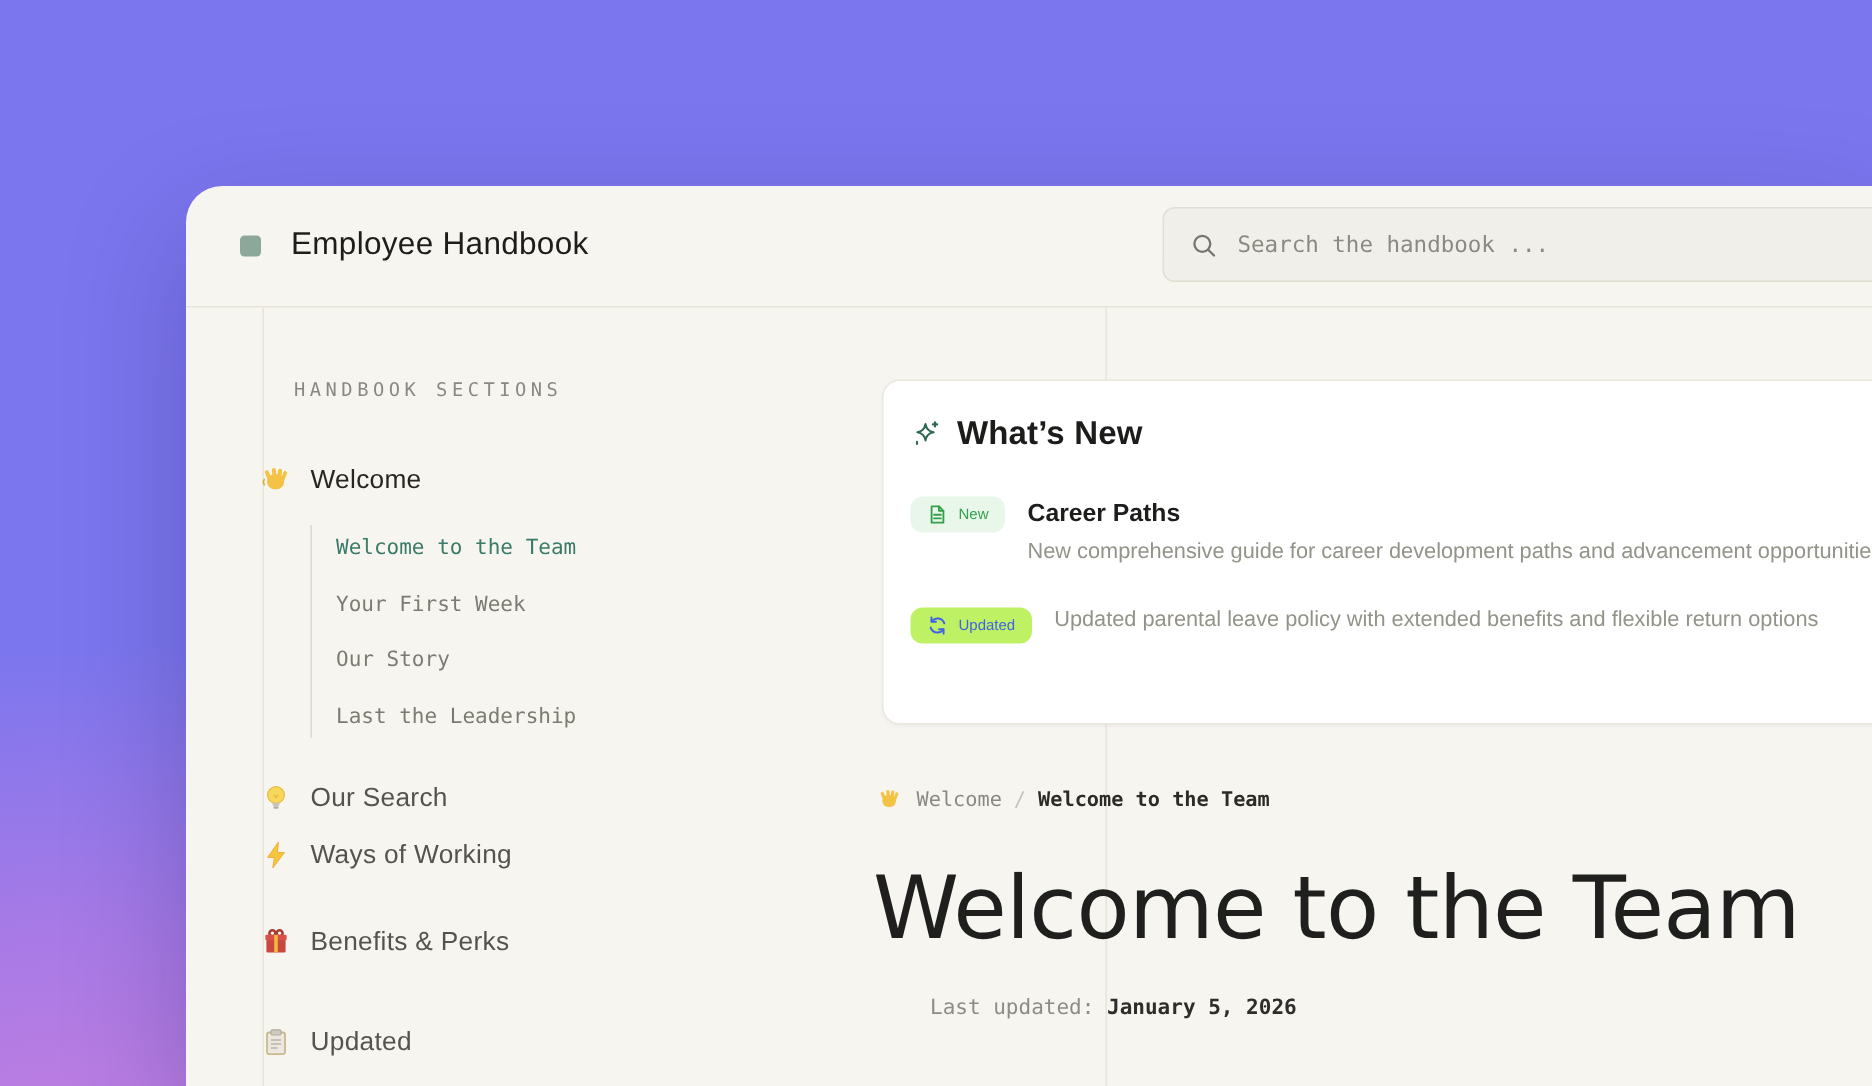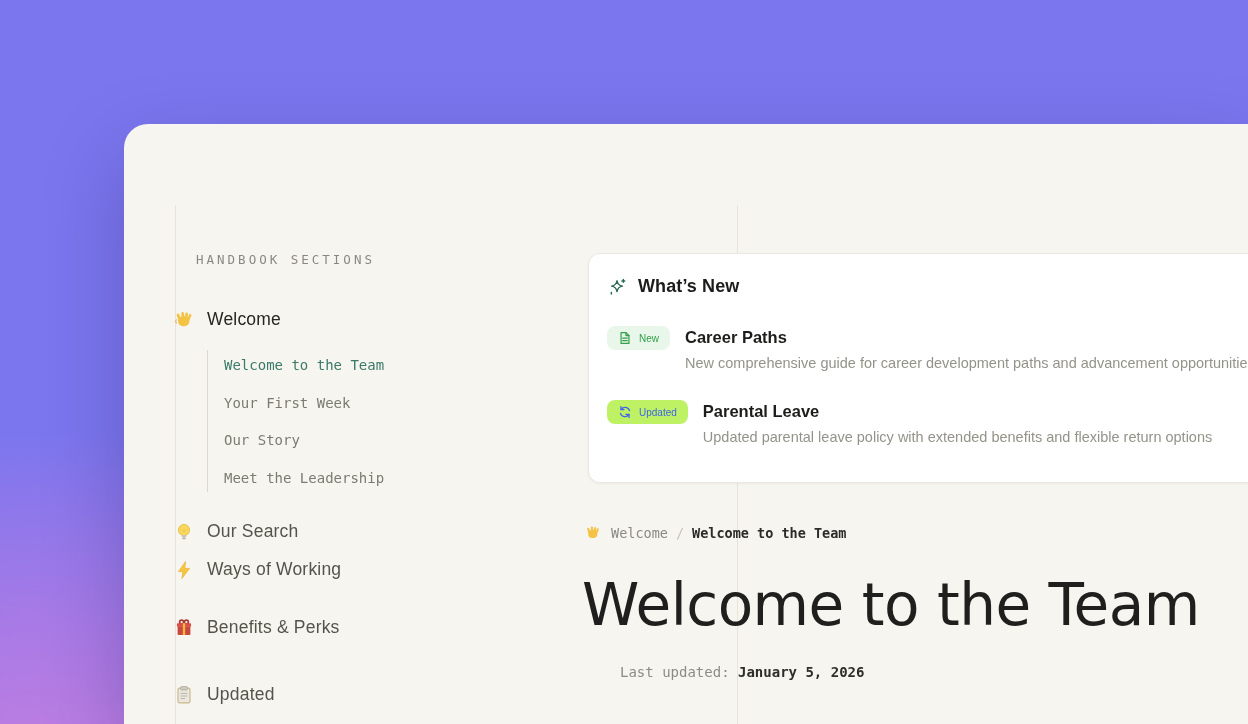--- a/index.html
+++ b/index.html
@@ -45,21 +45,21 @@
   .sub-item { position:absolute; left:100px; font-family:"DejaVu Sans Mono", monospace;
     font-size:14px; color:#7c7b72; cursor:pointer; white-space:nowrap; }
   .sub-item.active { color:#3a7a68; }
   
   .card {
     position:absolute; left:464px; top:48px; width:706px; height:230px;
     background:#ffffff; border:1px solid #ebe8e1; border-radius:12px;
     box-shadow:0 1px 3px rgba(30,25,10,.05); padding:22px 18px; overflow:hidden;
   }
   .card-title-row { display:flex; align-items:center; gap:11px; margin-bottom:29px; }
-  .card-title { font-size:18px; font-weight:700; color:#1c1c1a; letter-spacing:.1px; }
+  .card-title { font-size:22px; font-weight:700; color:#1c1c1a; letter-spacing:.1px; }
   .news-row { display:flex; align-items:flex-start; gap:15px; margin-bottom:29px; }
   .badge { display:inline-flex; align-items:center; gap:7px; padding:5px 11px; border-radius:8px;
     font-size:10px; font-weight:500; white-space:nowrap; }
   .badge-new { background:#e9f7eb; color:#34a04a; }
   .badge-upd { background:#bef264; color:#4263e8; }
   .news-title { font-size:16.5px; font-weight:600; color:#1d1d1b; margin-top:2px; margin-bottom:8px; }
   .news-desc { font-size:14.5px; color:#949389; white-space:nowrap; }
   .crumbs { position:absolute; left:461px; top:320px; display:flex; align-items:center; gap:8px;
     font-family:"DejaVu Sans Mono", monospace; font-size:13.5px; }
   .crumb-section { color:#8a8981; margin-left:2px; }
@@ -69,20 +69,33 @@
     font-size:58px; font-weight:400; color:#1f1f1d; letter-spacing:-.5px; white-space:nowrap; }
   .updated { position:absolute; left:461px; top:459px; font-family:"DejaVu Sans Mono", monospace; font-size:14px; }
   .updated .ulabel { color:#8d8c84;margin-left:35px; }
   .updated .uvalue { color:#2d2d29; font-weight:700; }
 </style>
 </head>
 <body>
 
 <div class="window">
 
+  <div class="hdr">
+    <div class="logo"></div>
+    <div class="app-title">Employee Handbook</div>
+    <div class="search">
+      <span style="display:inline-flex">
+        <svg width="19" height="19" viewBox="0 0 20 20">
+            <circle cx="9" cy="9" r="5.6" fill="none" stroke="#75746d" stroke-width="1.6"></circle>
+            <line x1="13.3" y1="13.3" x2="17.2" y2="17.2" stroke="#75746d" stroke-width="1.6" stroke-linecap="round"></line>
+          </svg>
+      </span>
+      <input type="text" value="" placeholder="Search the handbook ..." style="">
+    </div>
+  </div>
 
   <div class="content">
     <div class="vrule vrule-a"></div>
     <div class="vrule vrule-b"></div>
 
     <div class="sb-label">HANDBOOK SECTIONS</div>
 
     <div class="nav-item active" style="top:104px">
       <span class="ico">
         <svg viewBox="0 0 20 20" width="20" height="20">
@@ -96,21 +109,21 @@
             <path d="M2.2 9.6 Q1 11.4 2.2 13.2" stroke="#d9a93a" stroke-width="1" fill="none" stroke-linecap="round"></path>
           </svg>
       </span>
       <span class="lbl">Welcome</span>
     </div>
 
     <div class="sub-rule"></div>
     <div class="sub-item active" style="top:152px">Welcome to the Team</div>
     <div class="sub-item" style="top:190px">Your First Week</div>
     <div class="sub-item" style="top:227px">Our Story</div>
-    <div class="sub-item" style="top:265px">Meet the Leadership</div>
+    <div class="sub-item" style="top:265px">Last the Leadership</div>
 
     <div class="nav-item" style="top:316px">
       <span class="ico">
         <svg viewBox="0 0 20 20" width="20" height="20">
             <circle cx="10" cy="8" r="5.6" fill="#f9d65c" stroke="#e5bb43" stroke-width="0.8"></circle>
             <path d="M8.6 8 l1.4 1.6 1.4-1.6" stroke="#e5bb43" stroke-width="0.9" fill="none"></path>
             <rect x="7.7" y="13.1" width="4.6" height="2.2" rx="0.9" fill="#c9c4b8"></rect>
             <rect x="8.3" y="15.5" width="3.4" height="1.7" rx="0.85" fill="#b3ae a2" style="fill:#b3aea2"></rect>
           </svg>
       </span>
@@ -189,21 +202,20 @@
             <svg width="14" height="14" viewBox="0 0 16 16" fill="none" stroke="#4263e8" stroke-width="1.5" stroke-linecap="round" stroke-linejoin="round">
                 <path d="M13.2 6.4 A5.4 5.4 0 0 0 3.6 5"></path>
                 <polyline points="3.4,1.8 3.4,5.2 6.8,5.2"></polyline>
                 <path d="M2.8 9.6 A5.4 5.4 0 0 0 12.4 11"></path>
                 <polyline points="12.6,14.2 12.6,10.8 9.2,10.8"></polyline>
               </svg>
           </span>
           <span>Updated</span>
         </span>
         <div>
-          <div class="news-title">Parental Leave</div>
           <div class="news-desc">Updated parental leave policy with extended benefits and flexible return options</div>
         </div>
       </div>
     </div>
 
     <div class="crumbs">
       <span style="display:inline-flex">
         <svg viewBox="0 0 20 20" width="16" height="16">
             <g fill="#f4c244">
               <rect x="4" y="6.2" width="11.4" height="10" rx="5"></rect>

